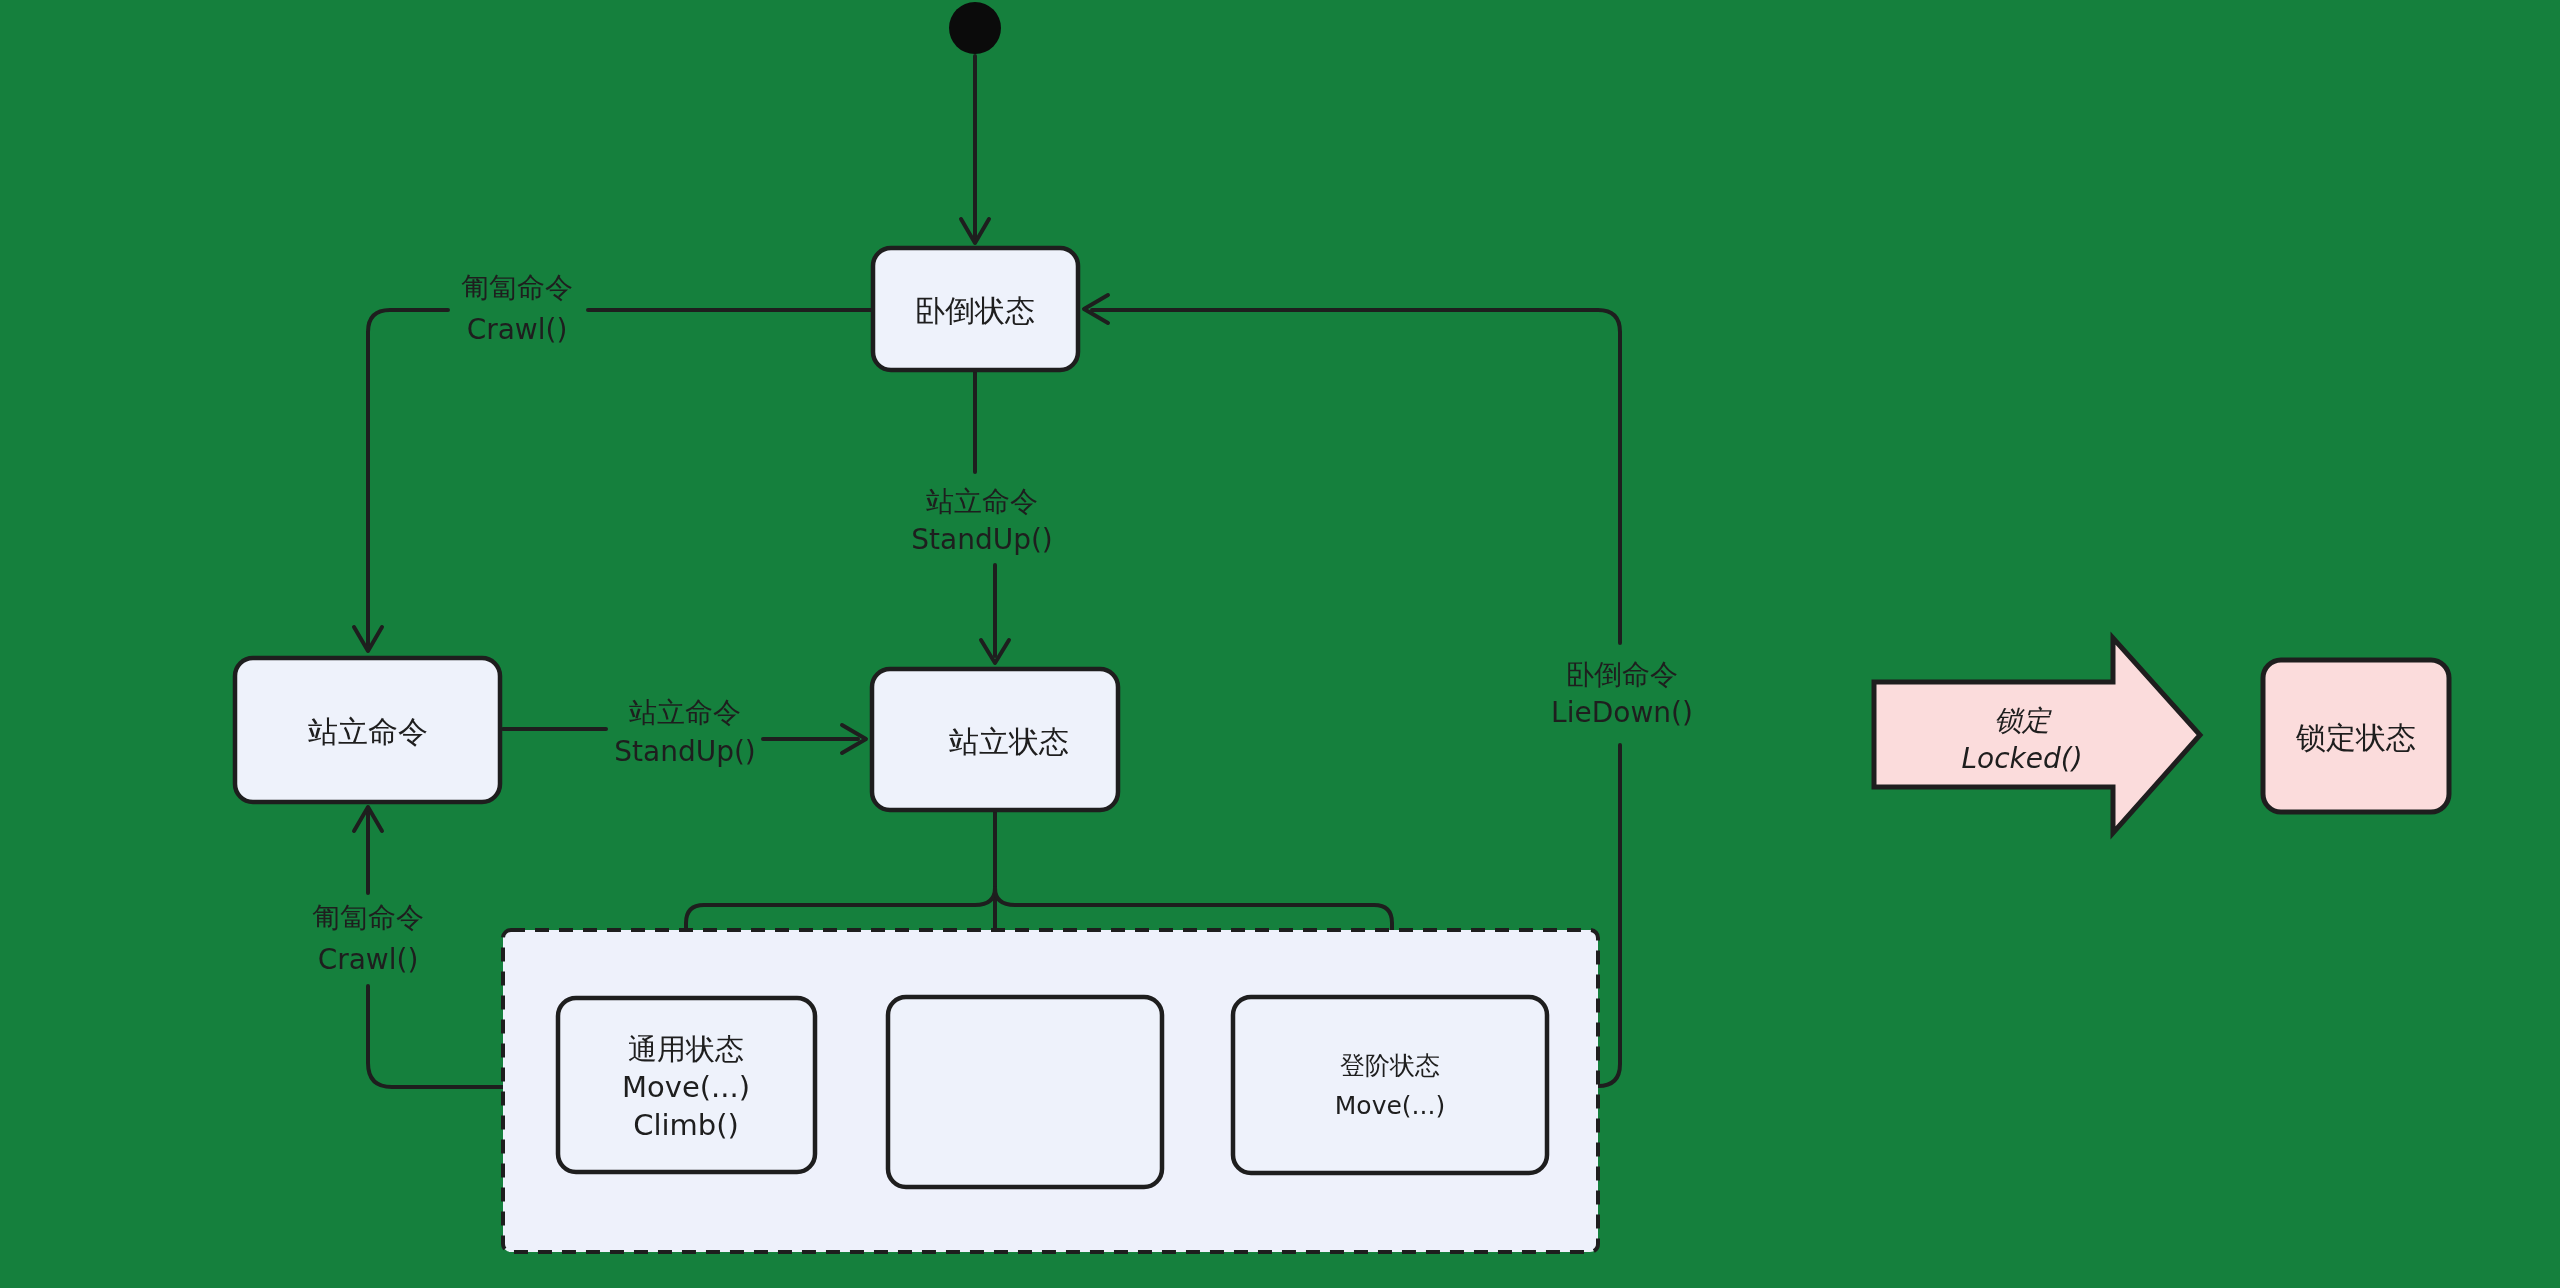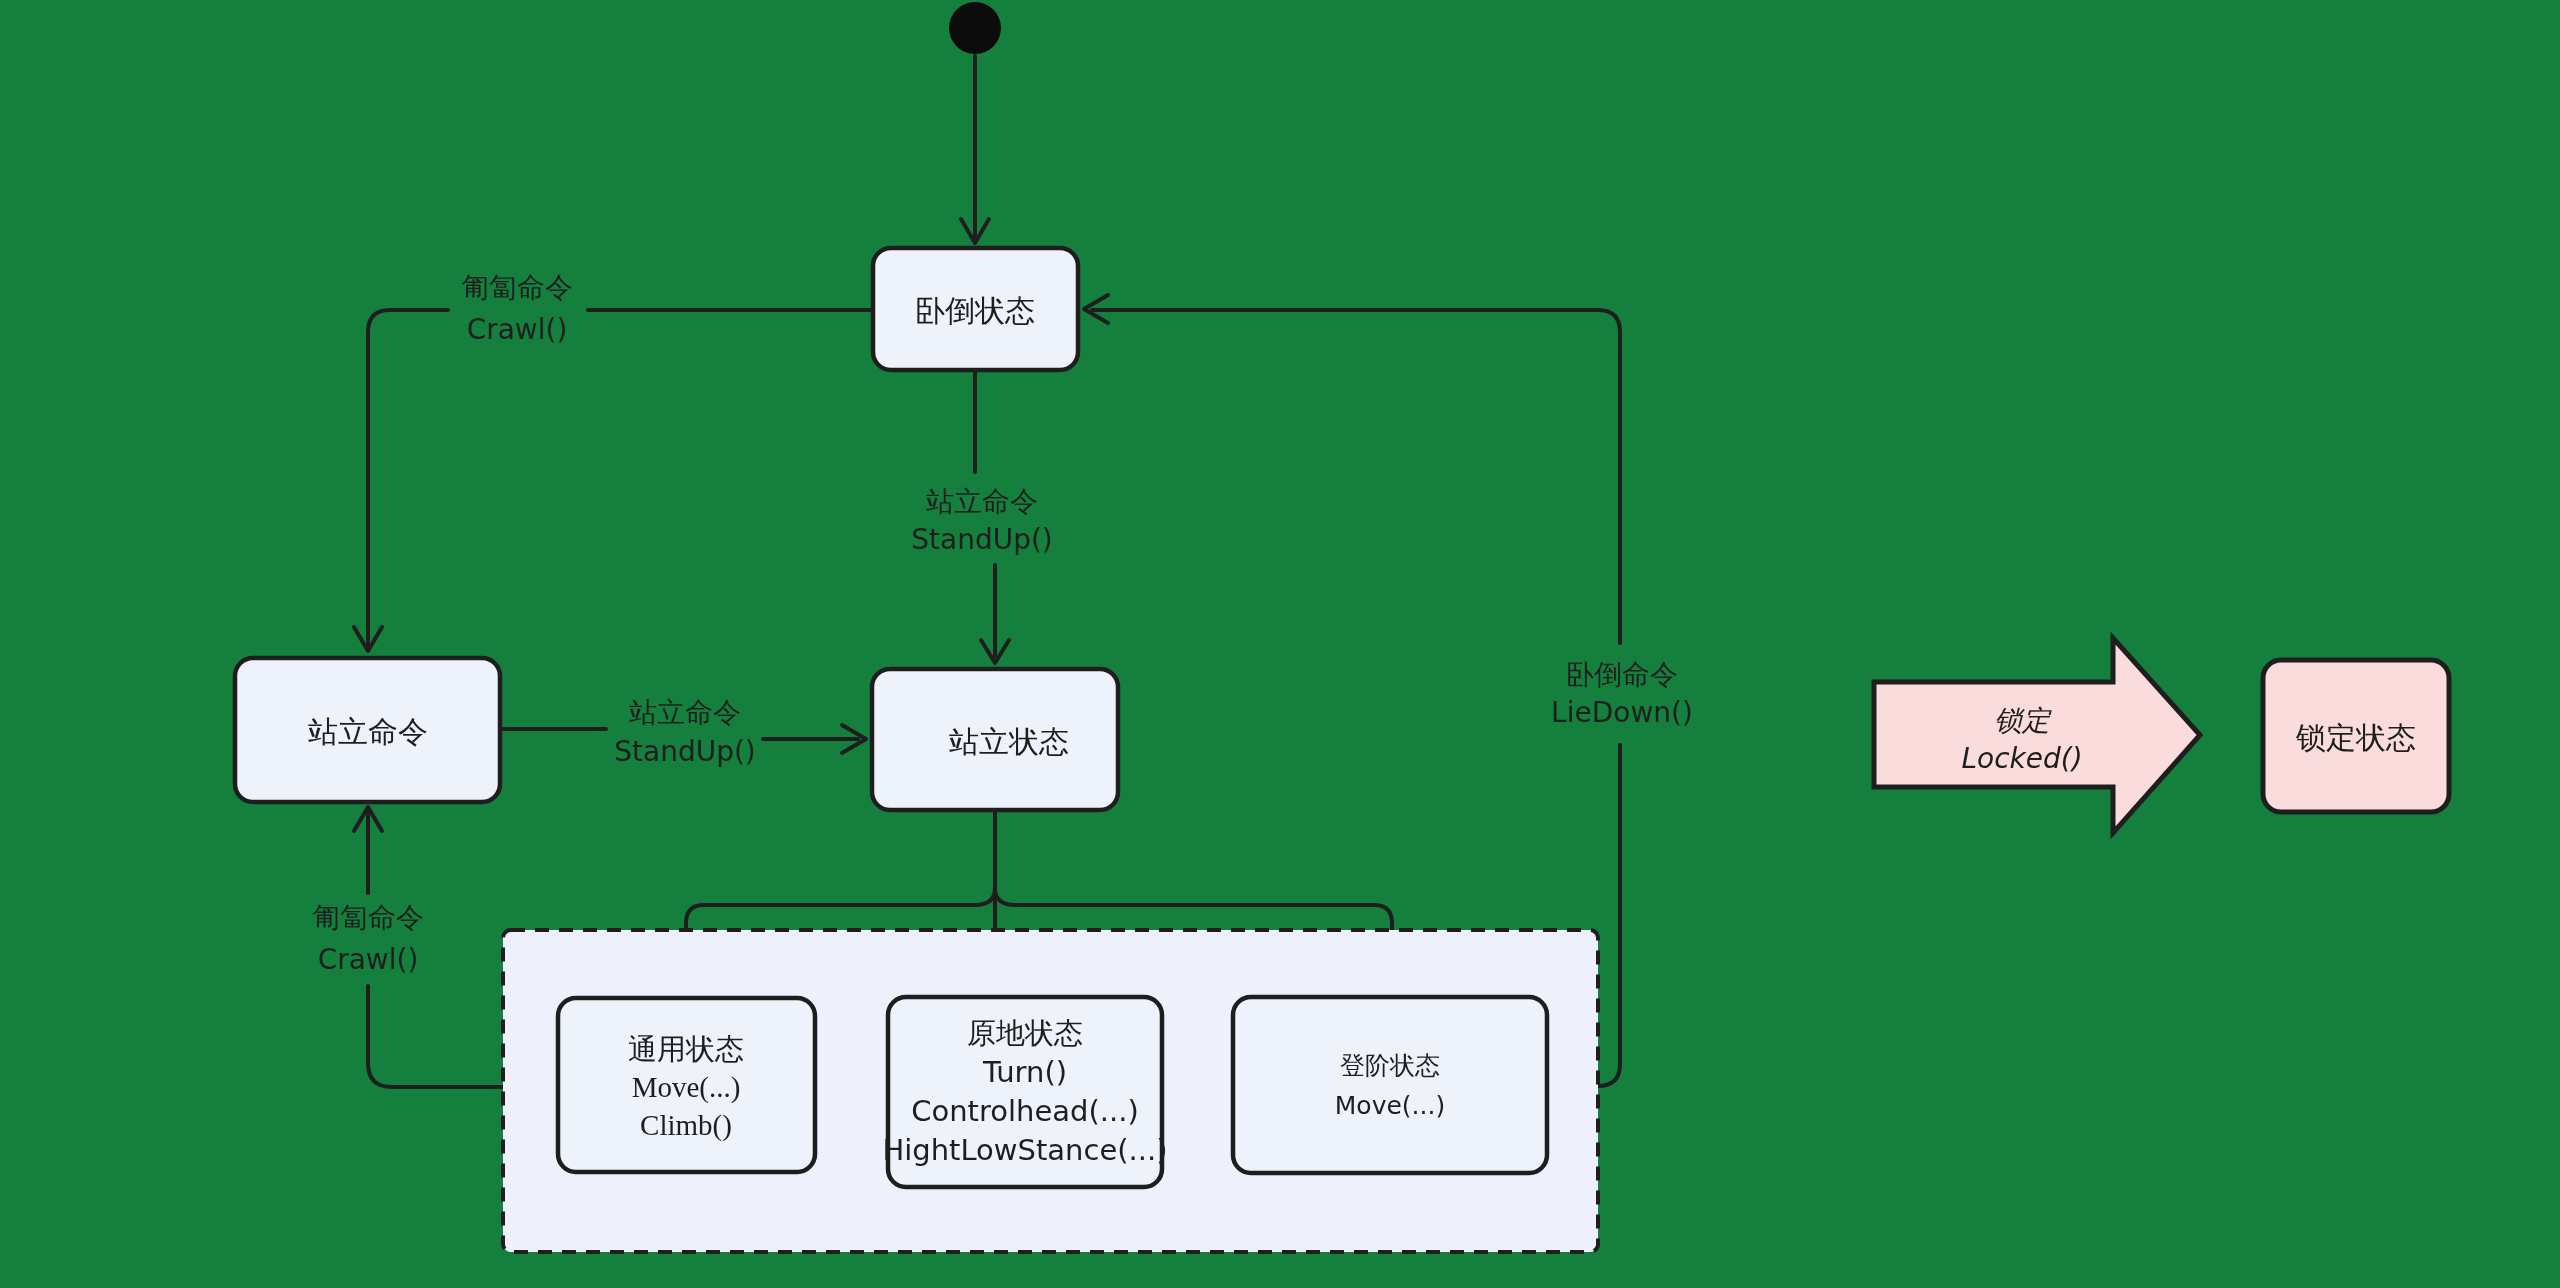--- a/index.html
+++ b/index.html
@@ -80,32 +80,26 @@
     <rect class="shape" x="1233" y="997" width="314" height="176" rx="18"></rect>
 
     <polygon class="pink" points="1874,682 2113,682 2113,638 2200,735 2113,833 2113,787 1874,787"></polygon>
     <rect class="pink" x="2263" y="660" width="186" height="152" rx="18"></rect>
   </svg>
 
   <div class="lbl node-lbl" style="left:975px;top:310px;">卧倒状态</div>
   <div class="lbl node-lbl" style="left:368px;top:731px;">站立命令</div>
   <div class="lbl node-lbl" style="left:995px;top:741px;margin-left:14px;">站立状态</div>
 
-  <div class="lbl node-lbl" style="left:686px;top:1087px;line-height:38px;font-size:29px;font-family:Liberation Serif, serif;">
+  <div class="lbl node-lbl" style="left:686px;top:1087px;line-height:38px;font-size:29px;">
     <div>通用状态</div>
     <div>Move(...)</div>
     <div>Climb()</div>
   </div>
 
-  <div class="lbl node-lbl" style="left:1025px;top:1092px;line-height:39px;font-size:29px;">
-    <div>原地状态</div>
-    <div>Turn()</div>
-    <div>Controlhead(...)</div>
-    <div>HightLowStance(...)</div>
-  </div>
 
   <div class="lbl node-lbl" style="left:1390px;top:1086px;line-height:40px;font-size:25px;">
     <div>登阶状态</div>
     <div>Move(...)</div>
   </div>
 
   <div class="lbl node-lbl" style="left:2356px;top:737px;">锁定状态</div>
 
   <div class="lbl" style="left:2022px;top:740px;line-height:38px;font-style:italic;">
     <div>锁定</div>

